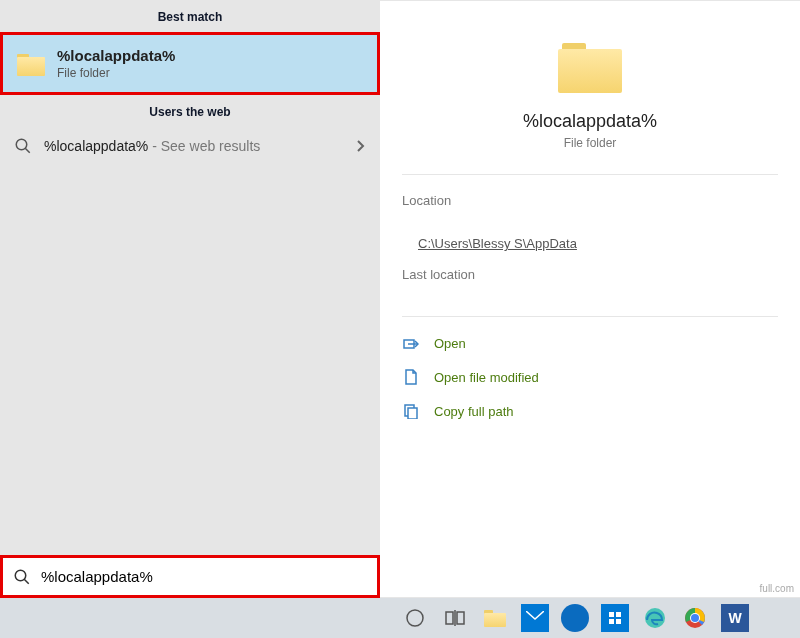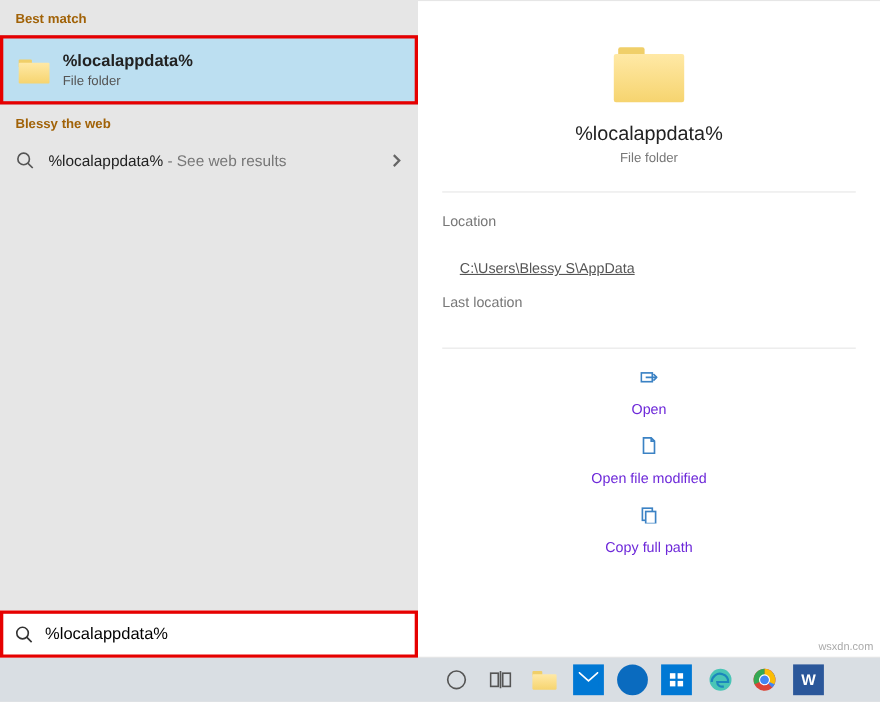--- a/index.html
+++ b/index.html
@@ -28,22 +28,23 @@
   }
   .right-pane {
     flex: 1;
     background: #fff;
     height: 596px;
     margin-top: 1px;
   }
   .section-header {
     font-size: 12px;
     font-weight: 600;
-    color: #a16207;
+    color: #0f172a;
     padding: 10px 14px 8px 14px;
+    text-align: center;
   }
   .best-match-item {
     border: 3px solid #e60000;
     background: #bcdff1;
     padding: 12px 14px 12px 14px;
     display: flex;
     align-items: center;
     gap: 12px;
   }
   .folder-icon-small {
@@ -114,21 +115,21 @@
   .preview-title { font-size: 18px; color: #222; margin-bottom: 4px; }
   .preview-sub { font-size: 12px; color: #777; }
   .divider { height: 1px; background: #e6e6e6; margin: 0 22px; }
   .meta-section { padding: 18px 22px 18px 22px; font-size: 13px; }
   .meta-row { display: flex; gap: 28px; margin-bottom: 16px; flex-direction: column; }
   .meta-label { color: #777; width: 90px; }
   .meta-value-link { color:#555; text-decoration: underline; cursor:pointer;margin-left:16px;}
   .actions { padding: 10px 22px; }
   .action {
     display: flex; align-items: center; gap: 14px;
-    padding: 9px 0; font-size: 13px; color: #6d28d9; flex-direction: column;
+    padding: 9px 0; font-size: 13px; color: #4d7c0f;
   }
   .action-icon { color: #3b82c4; width: 18px; display:flex; justify-content:center;}
   
   .taskbar {
     position: absolute; bottom: 0; left: 0; right: 0; height: 40px;
     background: #d9dee3; display: flex; align-items: center;
     padding-left: 400px; gap: 10px;
   }
   .tb-icon {
     width: 30px; height: 30px; display:flex; align-items:center; justify-content:center;
@@ -155,21 +156,21 @@
       <div class="folder-icon-small">
         <div class="back"></div>
           <div class="front"></div>
       </div>
       <div class="bm-text">
         <div class="title">%localappdata%</div>
         <div class="sub">File folder</div>
       </div>
     </div>
 
-    <div class="section-header">Blessy the web</div>
+    <div class="section-header">Users the web</div>
 
     <div class="web-item">
       <div class="web-left">
         <span>
           <svg width="18" height="18" viewBox="0 0 24 24" fill="none" stroke="#555" stroke-width="2">
               <circle cx="10" cy="10" r="7"></circle>
               <line x1="15" y1="15" x2="21" y2="21"></line>
             </svg>
         </span>
         <span class="web-text">
@@ -242,21 +243,21 @@
               <rect x="2" y="2" width="9" height="11"></rect>
               <rect x="5" y="5" width="9" height="11" fill="#fff"></rect>
             </svg>
         </span>
         <span>Copy full path</span>
       </div>
     </div>
   </div>
 </div>
 
-<div class="watermark">wsxdn.com</div>
+<div class="watermark">full.com</div>
 
 <div class="taskbar">
   <div class="tb-icon">
     <svg width="20" height="20" viewBox="0 0 20 20" fill="none" stroke="#555" stroke-width="1.5">
         <circle cx="10" cy="10" r="8"></circle>
       </svg>
   </div>
   <div class="tb-icon">
     <svg width="20" height="16" viewBox="0 0 20 16" fill="none" stroke="#555" stroke-width="1.5">
         <rect x="1" y="2" width="7" height="12"></rect>

